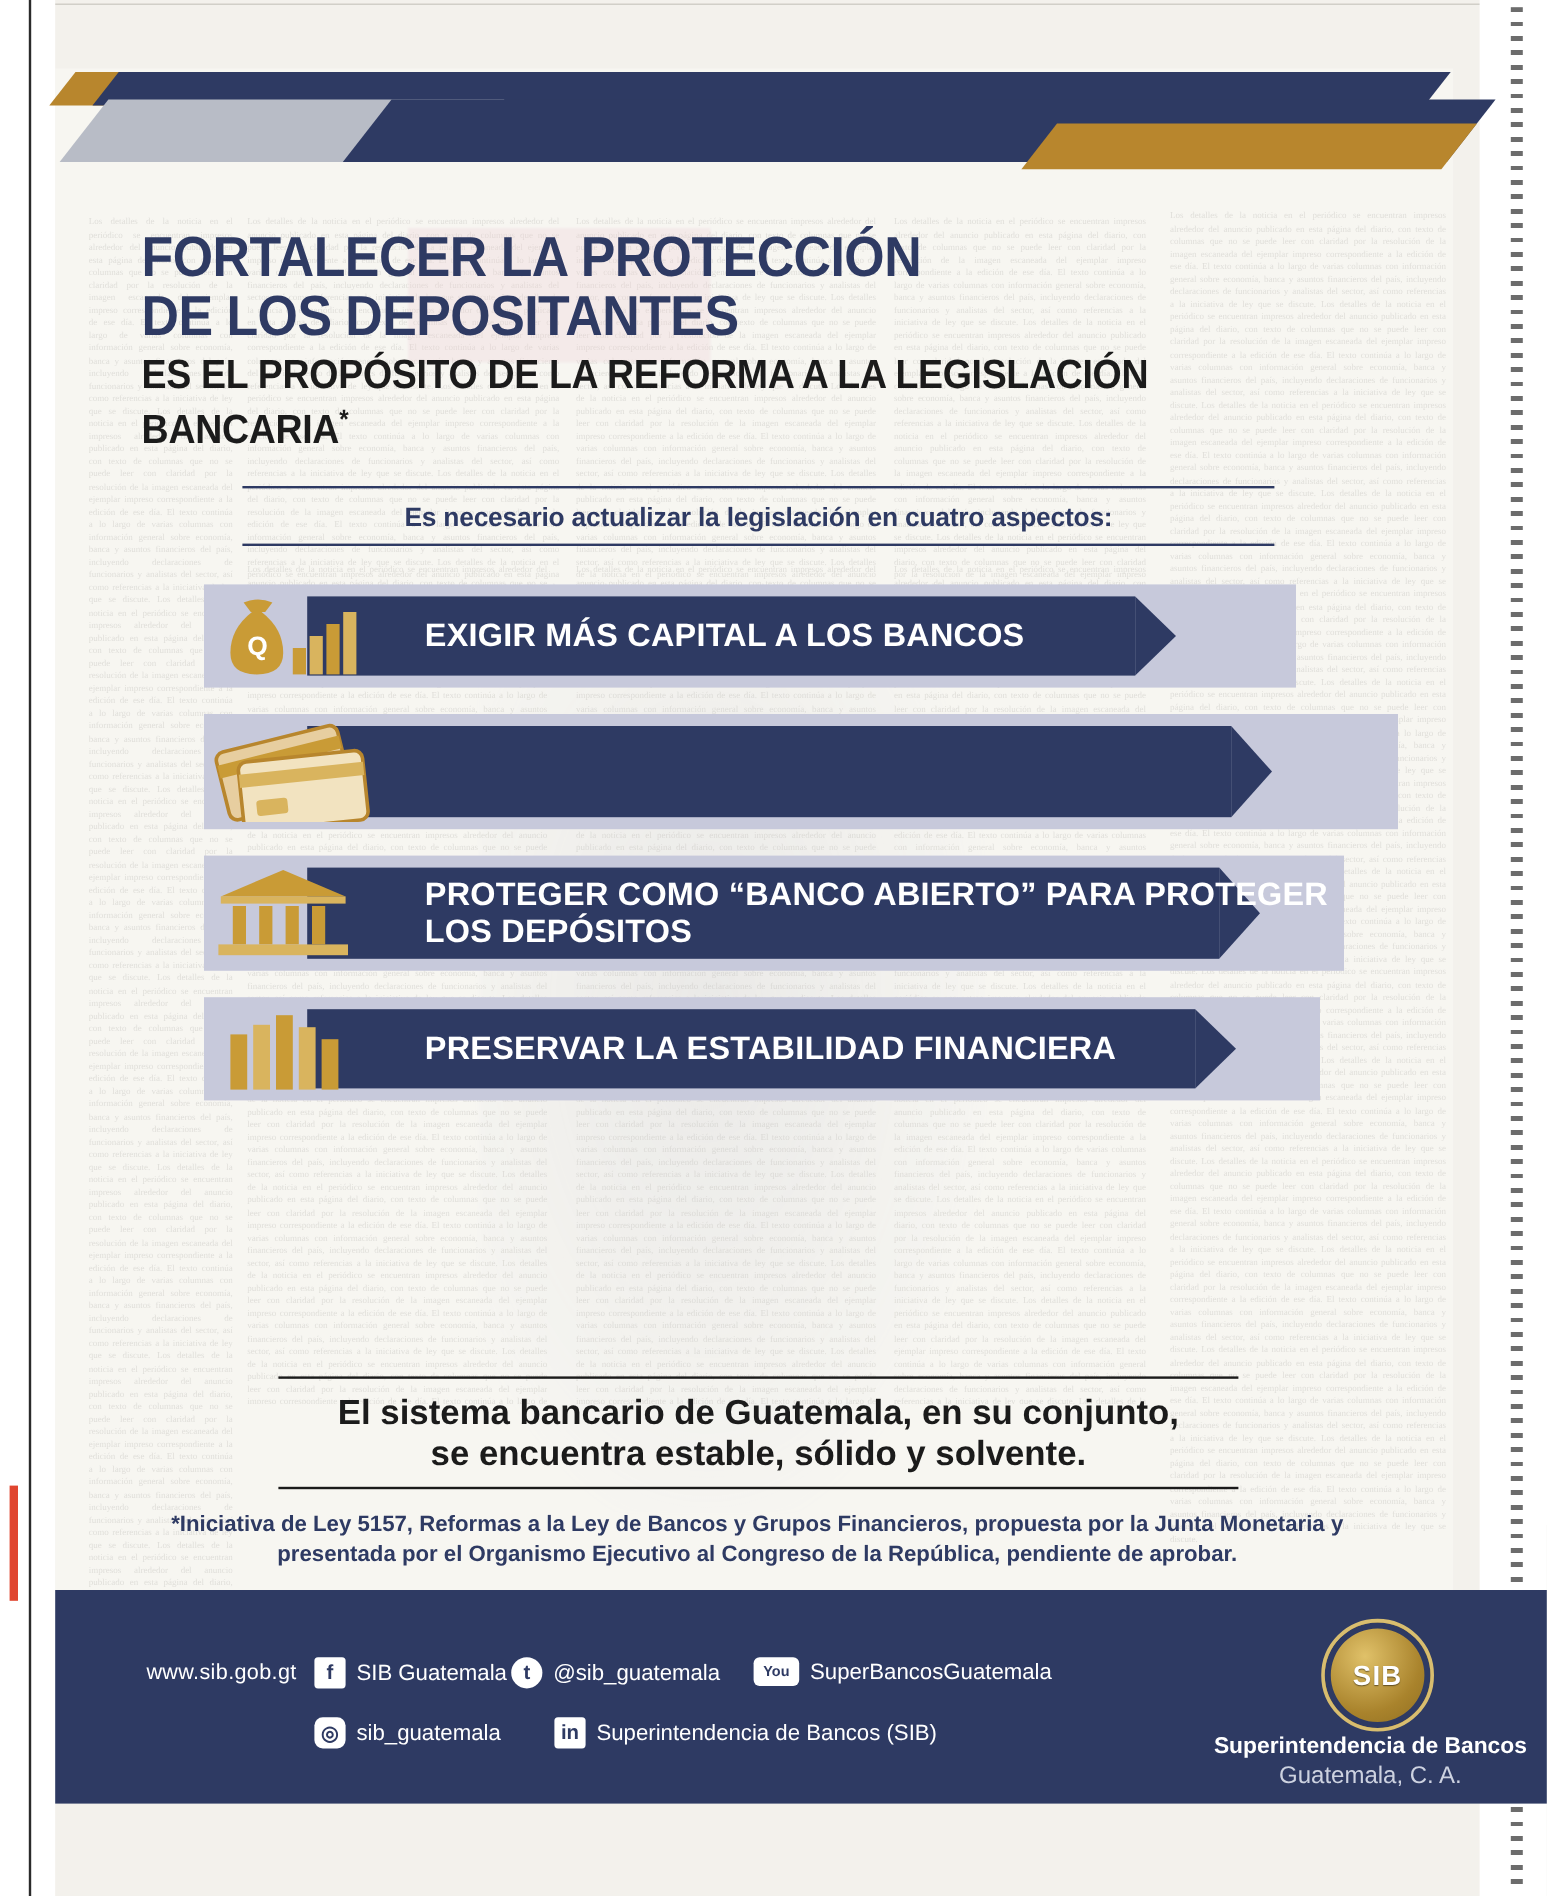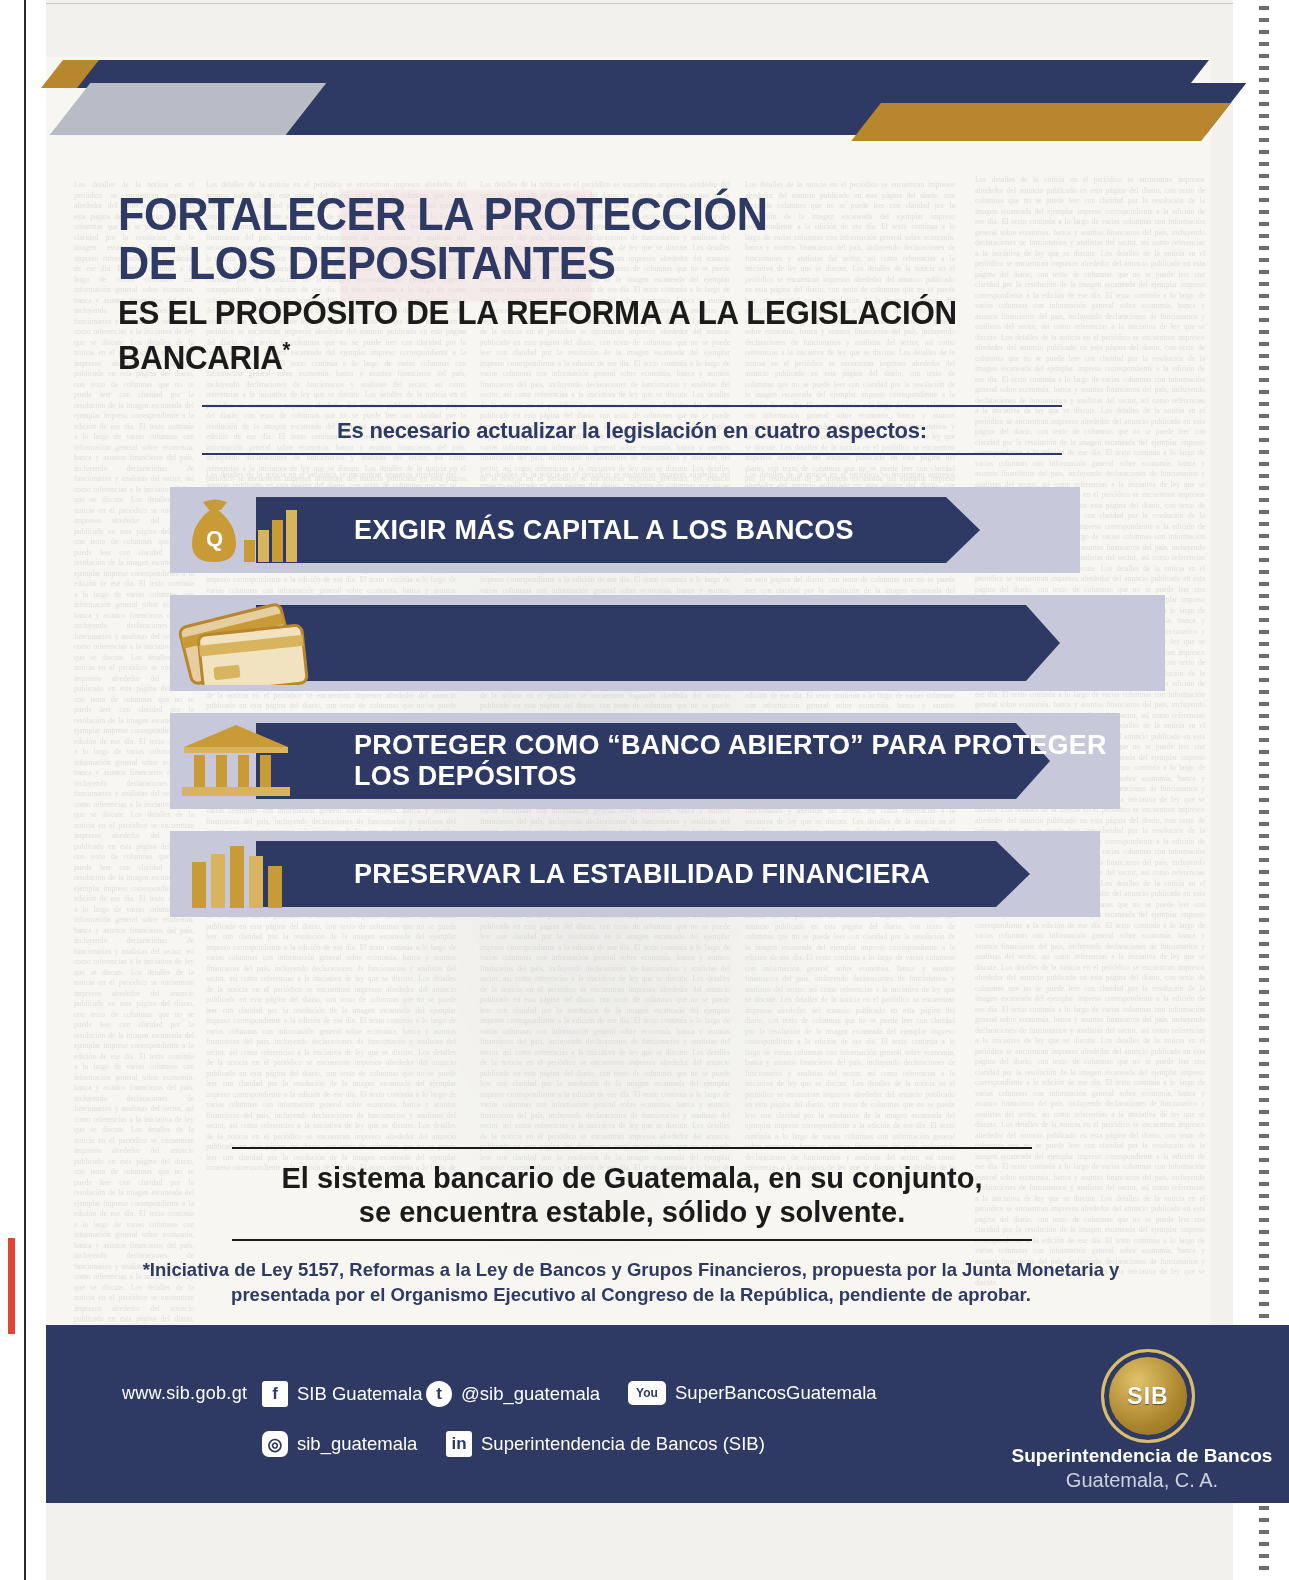--- a/index.html
+++ b/index.html
@@ -262,21 +262,21 @@
   }
   .f-item {
     position: absolute;
     display: flex; align-items: center; gap: 9px;
     font-size: 18.5px;
   }
   .f-r1a { left: 216px; top: 56px; }
   .f-r1b { left: 380px; top: 56px; }
   .f-r1c { left: 582px; top: 56px; }
   .f-r2a { left: 216px; top: 106px; }
-  .f-r2b { left: 400px; top: 106px; }
+  .f-r2b { left: 416px; top: 106px; }
 
   .ic {
     width: 26px; height: 26px;
     display: inline-flex; align-items: center; justify-content: center;
     background: #ffffff; color: #2e3a63;
     font-weight: bold; font-size: 17px;
     border-radius: 3px;
     flex: 0 0 auto;
   }
   .ic.circle { border-radius: 14px; }

